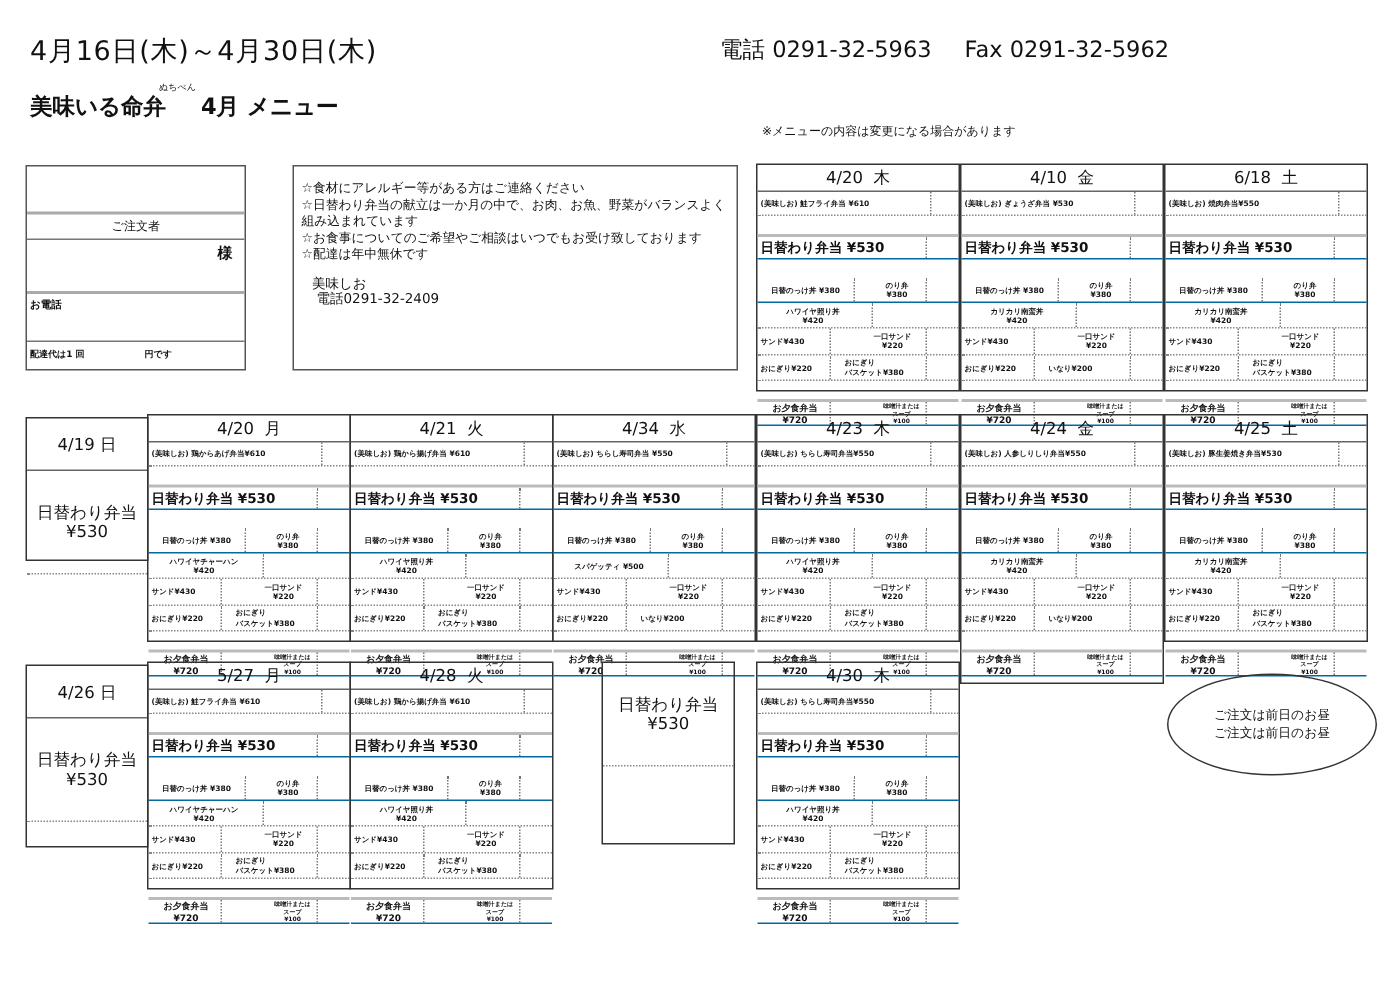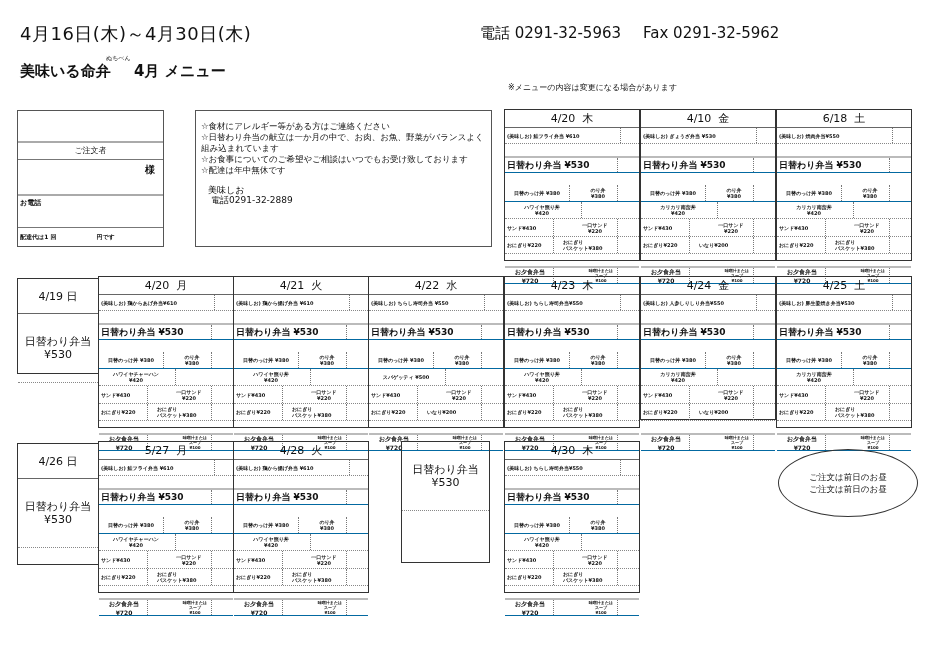--- a/index.html
+++ b/index.html
@@ -70,21 +70,21 @@
   <div class="r5"><span>配達代は1 回</span><span class="yen">円です</span></div>
 </div>
 
 <div class="abs info-box">
   <div>☆食材にアレルギー等がある方はご連絡ください</div>
   <div>☆日替わり弁当の献立は一か月の中で、お肉、お魚、野菜がバランスよく組み込まれています</div>
   <div>☆お食事についてのご希望やご相談はいつでもお受け致しております</div>
   <div>☆配達は年中無休です</div>
   <div class="inq">
     <div>美味しお</div>
-    <div>電話0291-32-2889</div>
+    <div>電話0291-32-2409</div>
   </div>
 </div>
 
 <div id="days">
     <div class="day" style="left: 504px; top: 109px; width: 136px; height: 152px;">
       <div class="hd"><span>4/20</span>&nbsp;&nbsp;<span>木</span></div>
       <div class="row" style="height:16px">
         <div class="cell sm" style="left:2px;width:112px">(美味しお) 鮭フライ弁当 ¥610</div>
         <div class="vl" style="left:115px"></div>
       </div>
@@ -366,21 +366,21 @@
         <div class="vl" style="left:48px"></div>
         <div class="cell sm ctr" style="left:80px;width:32px;font-size:4px">
           <span>味噌汁または</span>
           <span>スープ</span>
           <span>¥100</span>
         </div>
         <div class="vl" style="left:112px"></div>
       </div>
     </div>
     <div class="day" style="left: 368px; top: 276px; width: 136px; height: 152px;">
-      <div class="hd"><span>4/22</span>&nbsp;&nbsp;<span>水</span></div>
+      <div class="hd"><span>4/34</span>&nbsp;&nbsp;<span>水</span></div>
       <div class="row" style="height:16px">
         <div class="cell sm" style="left:2px;width:112px">(美味しお) ちらし寿司弁当 ¥550</div>
         <div class="vl" style="left:115px"></div>
       </div>
       <div class="row seg-thick solid" style="height:17px">
         <div class="cell big" style="left:2px;width:110px">日替わり弁当 ¥530</div>
         <div class="vl" style="left:112px"></div>
       </div>
       <div class="row solid" style="height:17px">
         <div class="cell sm ctr" style="left:2px;width:60px">日替のっけ丼 ¥380</div>
@@ -481,21 +481,21 @@
         </div>
         <div class="vl" style="left:48px"></div>
         <div class="cell sm ctr" style="left:80px;width:32px;font-size:4px">
           <span>味噌汁または</span>
           <span>スープ</span>
           <span>¥100</span>
         </div>
         <div class="vl" style="left:112px"></div>
       </div>
     </div>
-    <div class="day" style="left: 640px; top: 276px; width: 136px; height: 144px;">
+    <div class="day" style="left: 640px; top: 276px; width: 136px; height: 180px;">
       <div class="hd"><span>4/24</span>&nbsp;&nbsp;<span>金</span></div>
       <div class="row" style="height:16px">
         <div class="cell sm" style="left:2px;width:112px">(美味しお) 人参しりしり弁当¥550</div>
         <div class="vl" style="left:115px"></div>
       </div>
       <div class="row seg-thick solid" style="height:17px">
         <div class="cell big" style="left:2px;width:110px">日替わり弁当 ¥530</div>
         <div class="vl" style="left:112px"></div>
       </div>
       <div class="row solid" style="height:17px">

